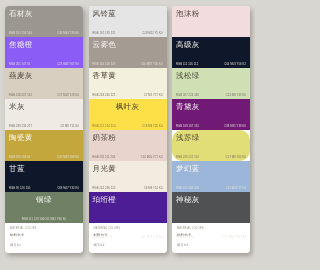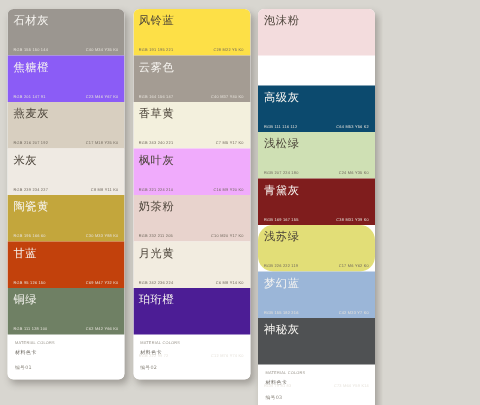--- a/index.html
+++ b/index.html
@@ -140,66 +140,66 @@
           <span class="sw-code">C8 M8 Y11 K0</span>
         </div>
       </div>
       <div class="swatch dark" style="background: rgb(195, 166, 60);">
         <div class="sw-name">陶瓷黄</div>
         <div class="sw-codes">
           <span class="sw-code">RGB 195 166 60</span>
           <span class="sw-code">C30 M33 Y88 K0</span>
         </div>
       </div>
-      <div class="swatch dark" style="background: #c2410c;">
+      <div class="swatch dark" style="background: #0f172a;">
         <div class="sw-name">甘蓝</div>
         <div class="sw-codes">
           <span class="sw-code">RGB 95 126 150</span>
           <span class="sw-code">C69 M47 Y32 K0</span>
         </div>
       </div>
-      <div class="swatch dark" style="background: rgb(111, 128, 100);">
+      <div class="swatch dark" style="background: rgb(111, 128, 100); align-items: center;">
         <div class="sw-name">铜绿</div>
         <div class="sw-codes">
           <span class="sw-code">RGB 111 128 100</span>
           <span class="sw-code">C62 M42 Y66 K0</span>
         </div>
       </div>
     </div>
     <div class="footer">
       <div class="f-line1">MATERIAL COLORS</div>
       <div class="f-line2">材料色卡</div>
       <div class="f-line3">编号01</div>
     </div>
   </div>
 
   <div class="card">
     <div class="swatches">
-      <div class="swatch light" style="background: #fde047;">
+      <div class="swatch light" style="background: #e5e5e5;">
         <div class="sw-name">风铃蓝</div>
         <div class="sw-codes">
           <span class="sw-code">RGB 191 195 221</span>
           <span class="sw-code">C28 M22 Y5 K0</span>
         </div>
       </div>
       <div class="swatch dark" style="background: rgb(164, 156, 147);">
         <div class="sw-name">云雾色</div>
         <div class="sw-codes">
           <span class="sw-code">RGB 164 156 147</span>
           <span class="sw-code">C40 M37 Y40 K0</span>
         </div>
       </div>
       <div class="swatch light" style="background: rgb(243, 240, 221); gap: 12px;">
         <div class="sw-name">香草黄</div>
         <div class="sw-codes">
           <span class="sw-code">RGB 243 240 221</span>
           <span class="sw-code">C7 M5 Y17 K0</span>
         </div>
       </div>
-      <div class="swatch light" style="background: #f0abfc;">
+      <div class="swatch light" style="background: #fde047; text-align: center;">
         <div class="sw-name">枫叶灰</div>
         <div class="sw-codes">
           <span class="sw-code">RGB 221 224 210</span>
           <span class="sw-code">C16 M9 Y20 K0</span>
         </div>
       </div>
       <div class="swatch light" style="background: rgb(232, 211, 205);">
         <div class="sw-name">奶茶粉</div>
         <div class="sw-codes">
           <span class="sw-code">RGB 232 211 205</span>
@@ -230,35 +230,35 @@
 
   <div class="card">
     <div class="swatches">
       <div class="swatch light" style="background: rgb(243, 220, 221); gap: 44px;">
         <div class="sw-name">泡沫粉</div>
         <div class="sw-codes">
           <span class="sw-code">RGB 243 220 221</span>
           <span class="sw-code">C5 M18 Y10 K0</span>
         </div>
       </div>
-      <div class="swatch dark" style="background: #0c4a6e; margin-top: 20px;">
+      <div class="swatch dark" style="background: #0f172a;">
         <div class="sw-name">高级灰</div>
         <div class="sw-codes">
           <span class="sw-code">RGB 111 116 112</span>
           <span class="sw-code">C64 M53 Y56 K2</span>
         </div>
       </div>
       <div class="swatch light" style="background: rgb(207, 224, 180);">
         <div class="sw-name">浅松绿</div>
         <div class="sw-codes">
           <span class="sw-code">RGB 207 224 180</span>
           <span class="sw-code">C24 M6 Y35 K0</span>
         </div>
       </div>
-      <div class="swatch dark" style="background: #7f1d1d;">
+      <div class="swatch dark" style="background: #701a75;">
         <div class="sw-name">青黛灰</div>
         <div class="sw-codes">
           <span class="sw-code">RGB 169 167 155</span>
           <span class="sw-code">C38 M31 Y39 K0</span>
         </div>
       </div>
       <div class="swatch light" style="background: rgb(226, 222, 119); border-radius: 10px;">
         <div class="sw-name">浅苏绿</div>
         <div class="sw-codes">
           <span class="sw-code">RGB 226 222 119</span>

